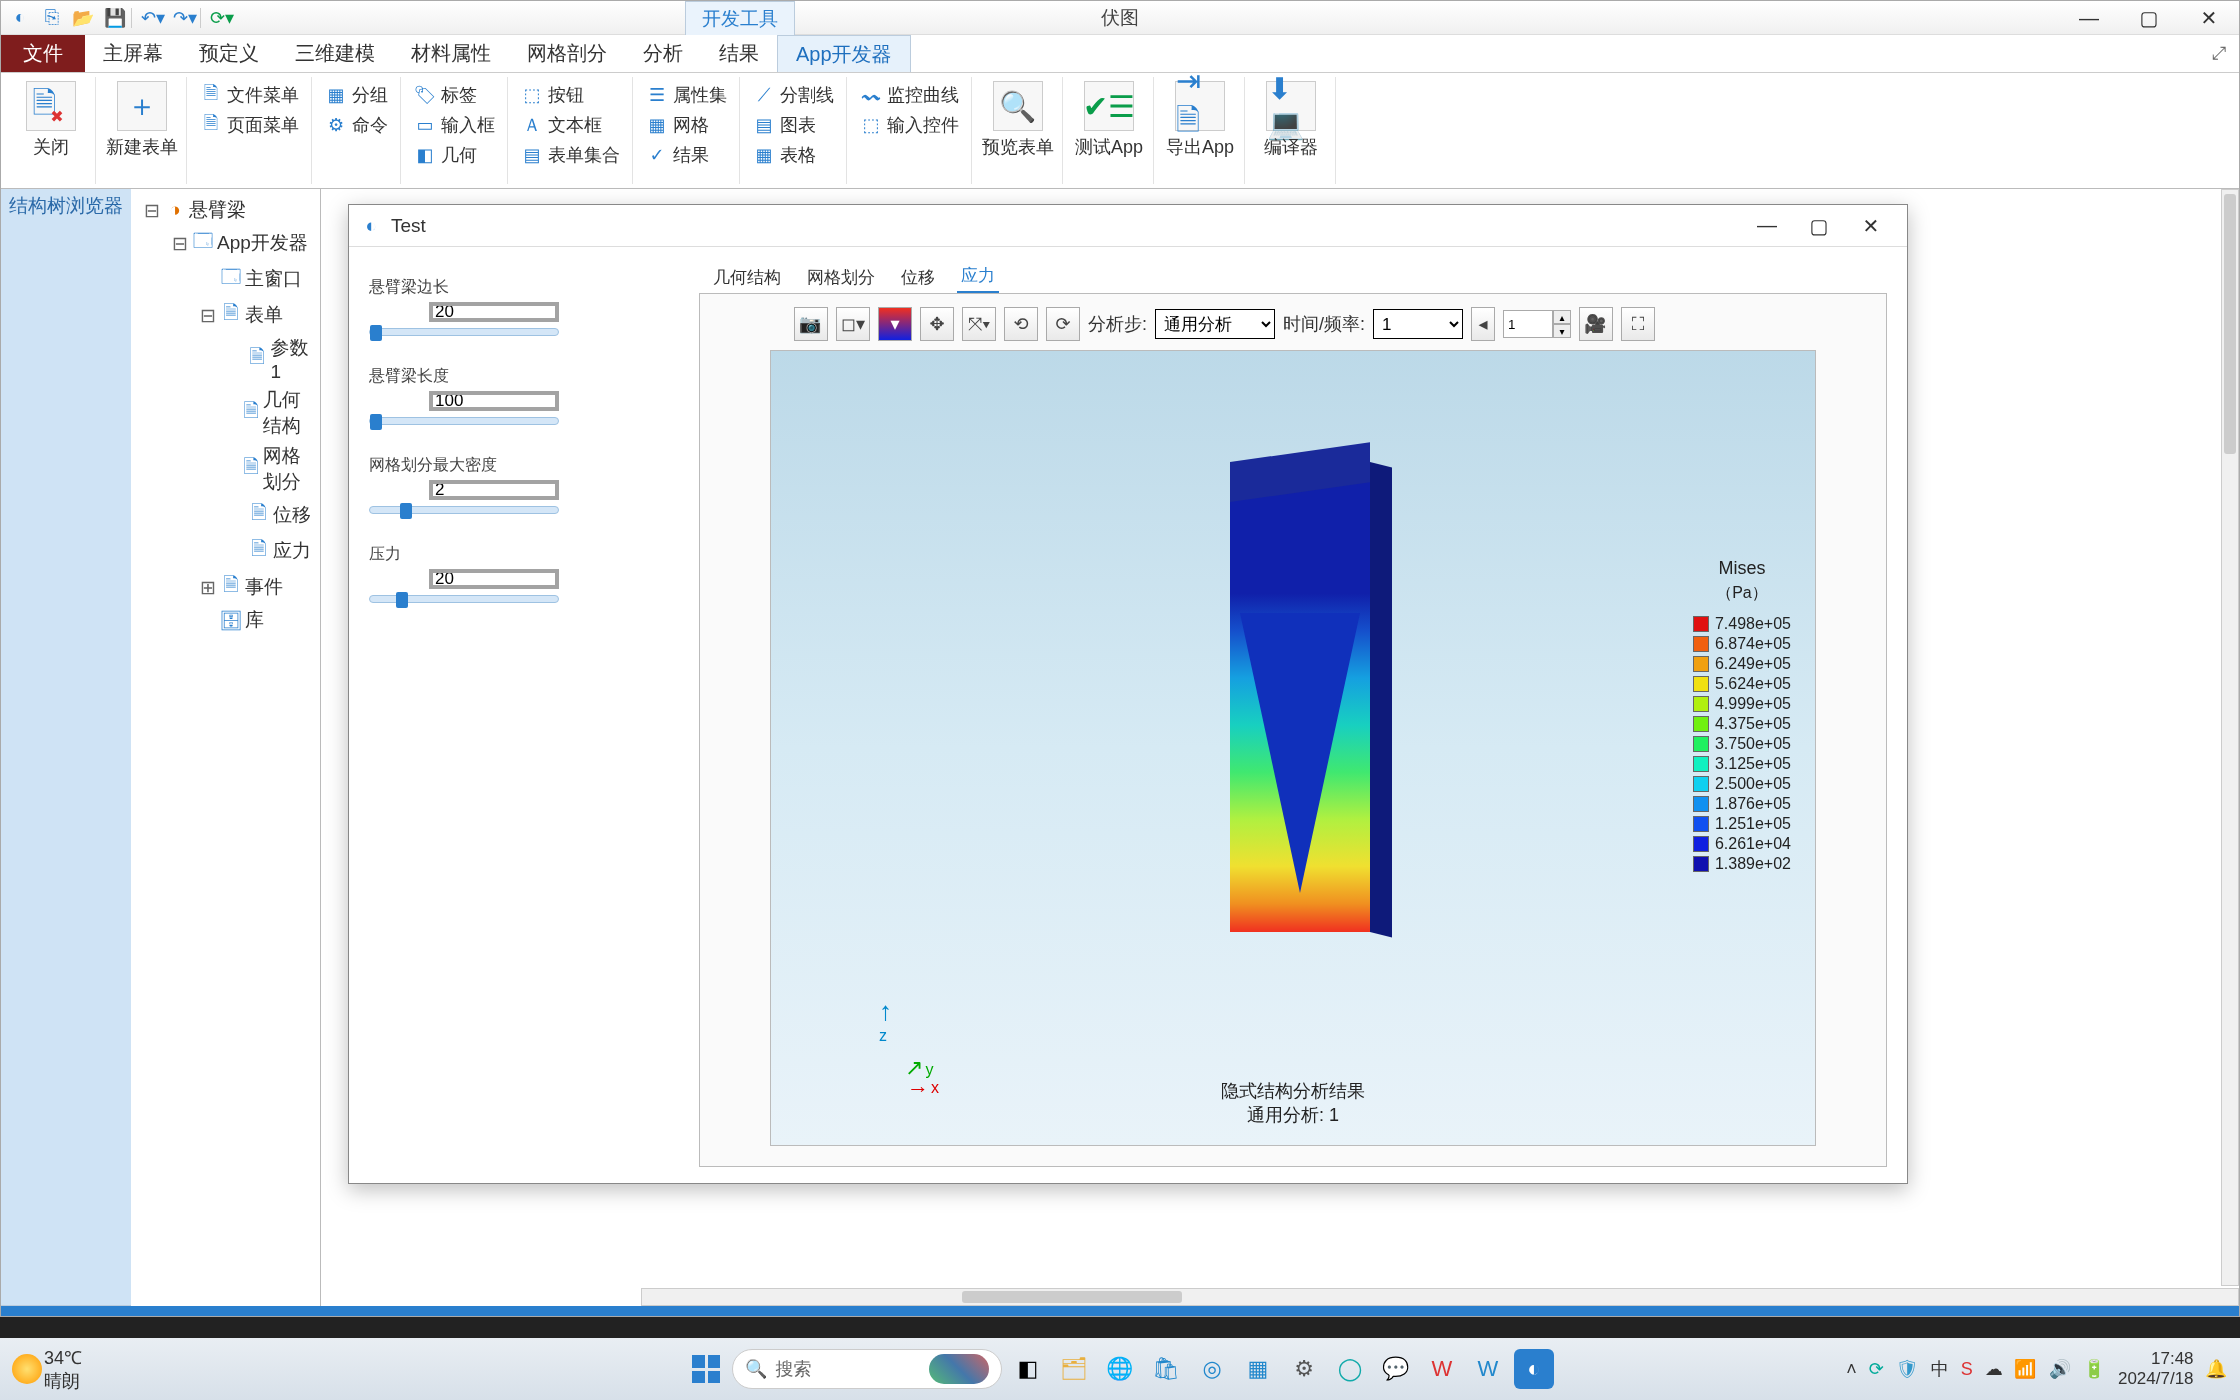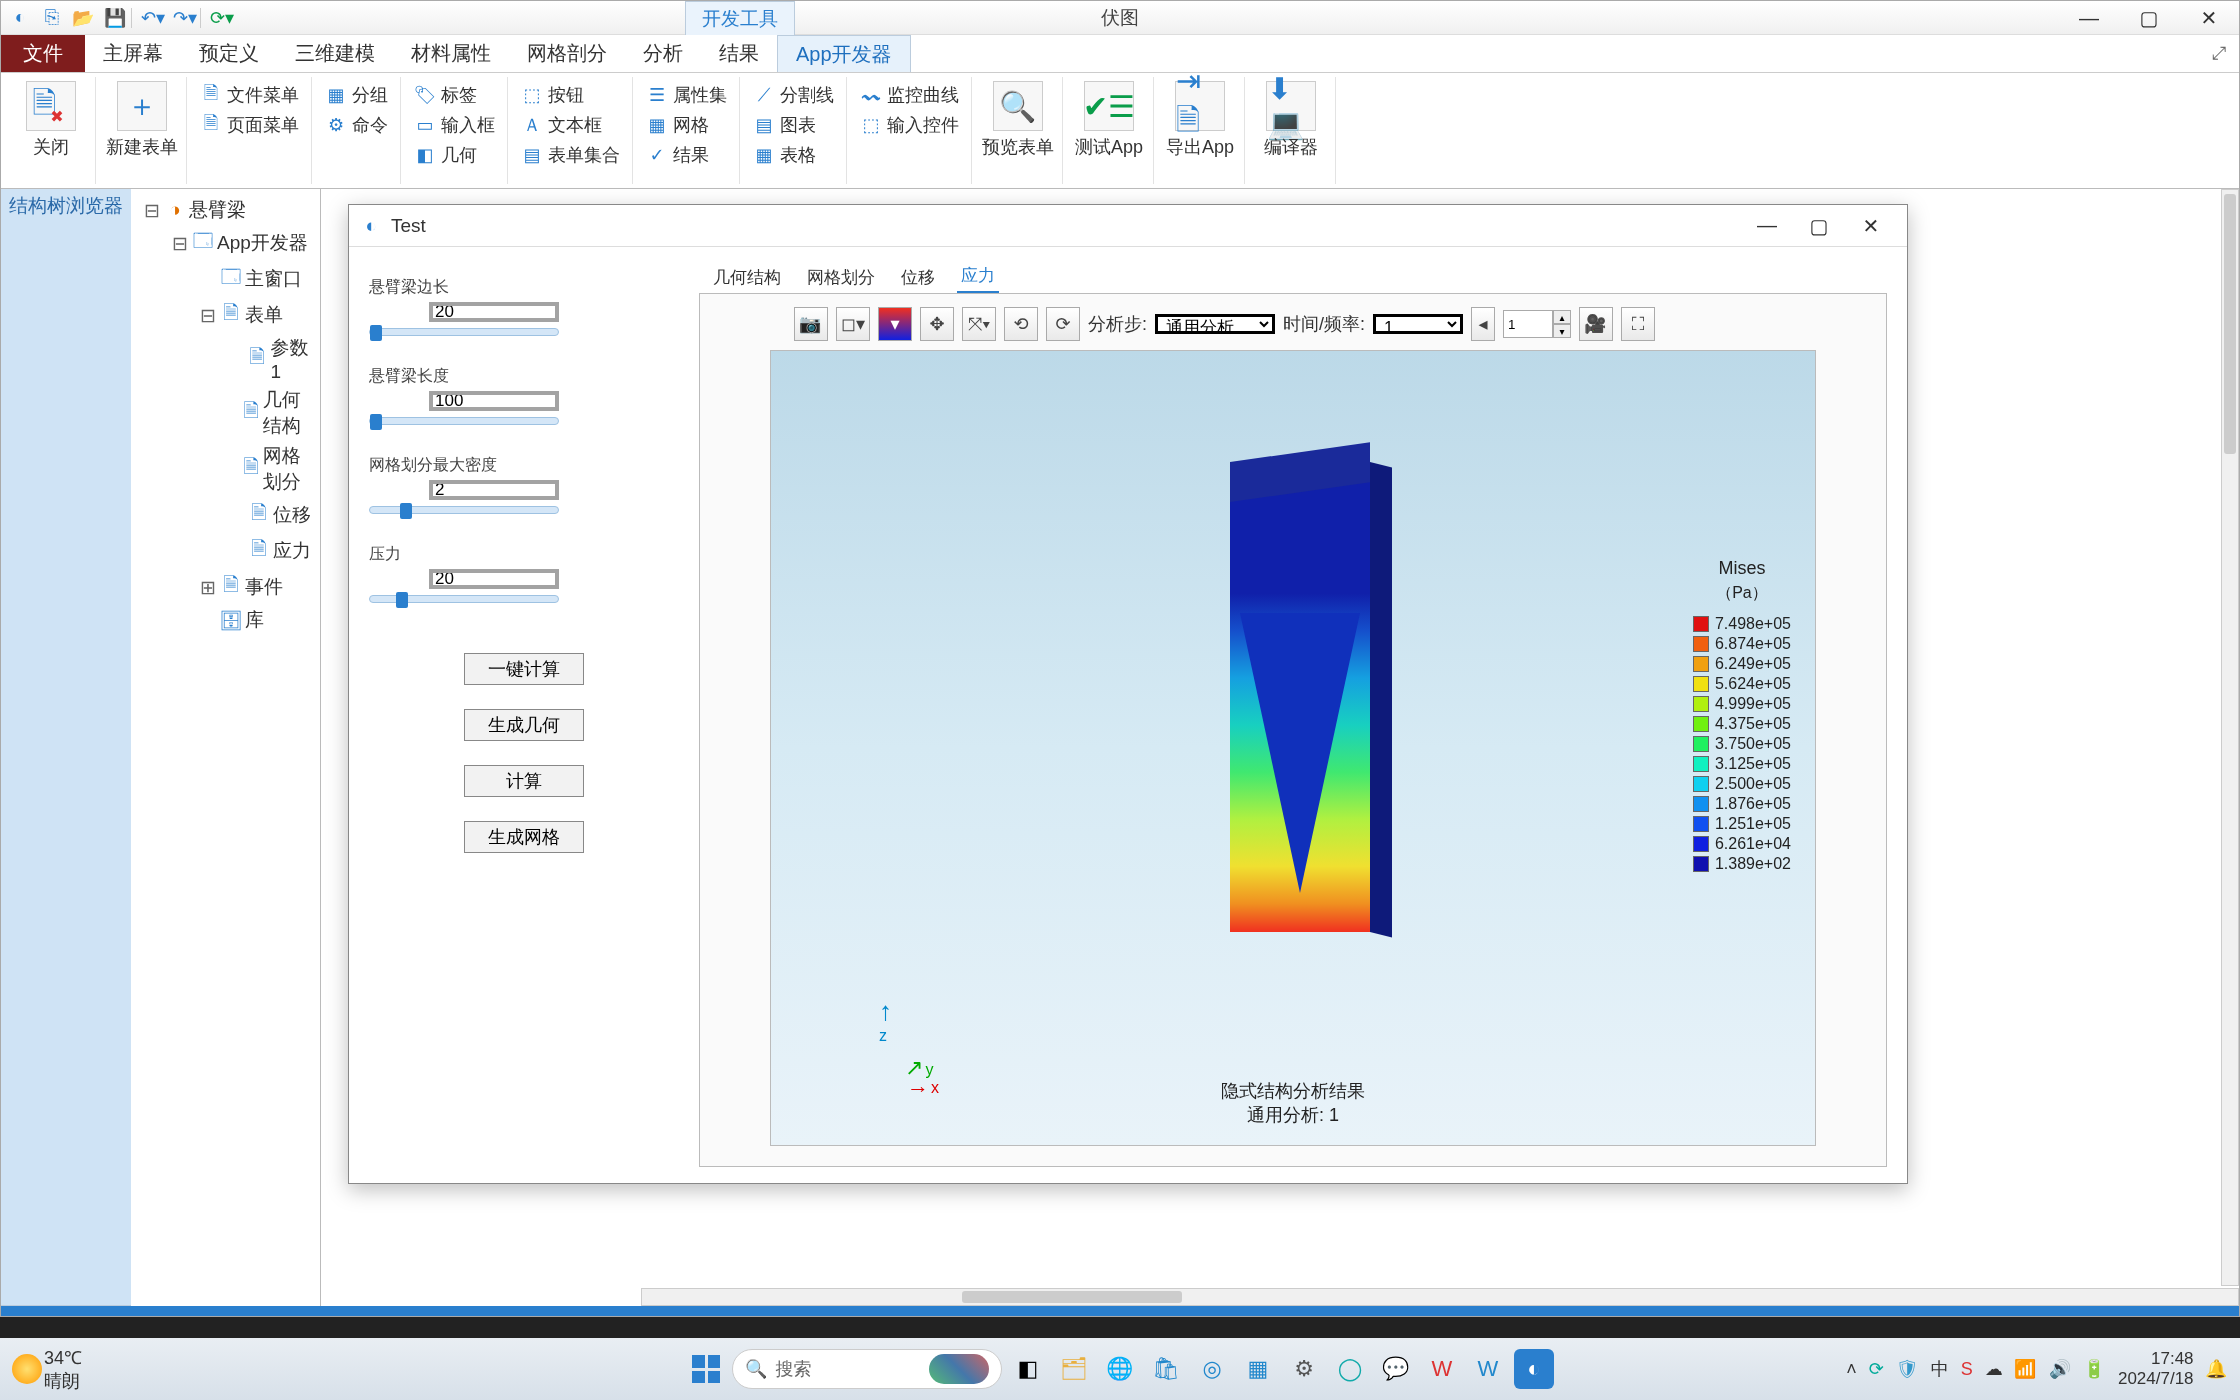--- a/index.html
+++ b/index.html
@@ -64,21 +64,21 @@
   .frow .slider .knob{position:absolute;top:-4px;width:12px;height:16px;background:#2a7fce;border-radius:2px;}
   .actbtn{display:block;width:120px;height:32px;margin:0 auto 24px auto;border:1px solid #888;background:#f2f2f2;font-size:18px;cursor:pointer;}
   
   #viz-col{flex:1; display:flex; flex-direction:column;}
   #viz-tabs{height:30px;display:flex;gap:18px;padding-left:10px;font-size:17px;color:#333;align-items:flex-end;}
   #viz-tabs .vt{padding:4px 4px;cursor:pointer;}
   #viz-tabs .vt.active{border-bottom:2px solid #2a7fce;color:#2a7fce;}
   #viz-frame{flex:1;border:1px solid #bbb;background:#fafafa;padding:10px;display:flex;flex-direction:column;}
   #viz-toolbar{height:40px;display:flex;align-items:center;gap:8px;padding:0 6px;}
   .vbtn{width:34px;height:34px;border:1px solid #aaa;background:linear-gradient(to bottom,#fff,#e9e9e9);display:flex;align-items:center;justify-content:center;font-size:18px;color:#444;cursor:pointer;}
-  .vsel{height:20px;border:3px solid #000000;background:#fff;font-size:17px;padding:0 4px;}
+  .vsel{height:30px;border:1px solid #000000;background:#fff;font-size:17px;padding:0 4px;}
   .vlbl{font-size:18px;color:#333;}
   .vspin{display:flex;align-items:center;}
   .vspin input{width:50px;height:28px;border:1px solid #aaa;padding:0 4px;}
   .vspin .spbtn{width:18px;height:14px;border:1px solid #aaa;background:#eee;font-size:10px;display:flex;align-items:center;justify-content:center;}
   
   #viz-canvas{flex:1;margin:6px 60px 10px 60px;background:linear-gradient(to bottom,#bcd9e8 0%,#d6eaf4 50%,#e9f3f9 100%);border:1px solid #bbb;position:relative;overflow:hidden;}
   #beam{position:absolute;left:44%;top:14%;width:140px;height:470px;}
   #beam .top{position:absolute;left:0;right:0;top:0;height:40px;background:#1a2a9a;transform:skewY(-8deg);transform-origin:top left;}
   #beam .side{position:absolute;right:-22px;top:0;width:22px;bottom:0;background:#0e1a7a;transform:skewY(14deg);transform-origin:top left;}
   #beam .face{position:absolute;left:0;right:0;top:0;bottom:0;background:linear-gradient(to bottom,#1020aa 0%,#1020aa 28%,#1550cc 36%,#15a0e0 46%,#18d0c0 56%,#40e870 66%,#b0f040 76%,#f0e030 86%,#f09020 94%,#f03020 100%);}
@@ -403,26 +403,20 @@
               <div style="display:flex;align-items:center;gap:0">
                 <span style="width:60px"></span>
                 <input type="text" value="20" style="">
               </div>
               <div class="slider">
                 <div class="knob" style="left:26px"></div>
               </div>
             </div>
           </div>
       <div style="height:20px"></div>
-      <div id="buttons-container">
-            <button class="actbtn">一键计算</button>
-            <button class="actbtn">生成几何</button>
-            <button class="actbtn">计算</button>
-            <button class="actbtn">生成网格</button>
-          </div>
     </div>
     <div id="viz-col">
       <div id="viz-tabs">
             <div class="vt">几何结构</div>
             <div class="vt">网格划分</div>
             <div class="vt">位移</div>
             <div class="vt active">应力</div>
           </div>
       <div id="viz-frame">
         <div id="viz-toolbar">

